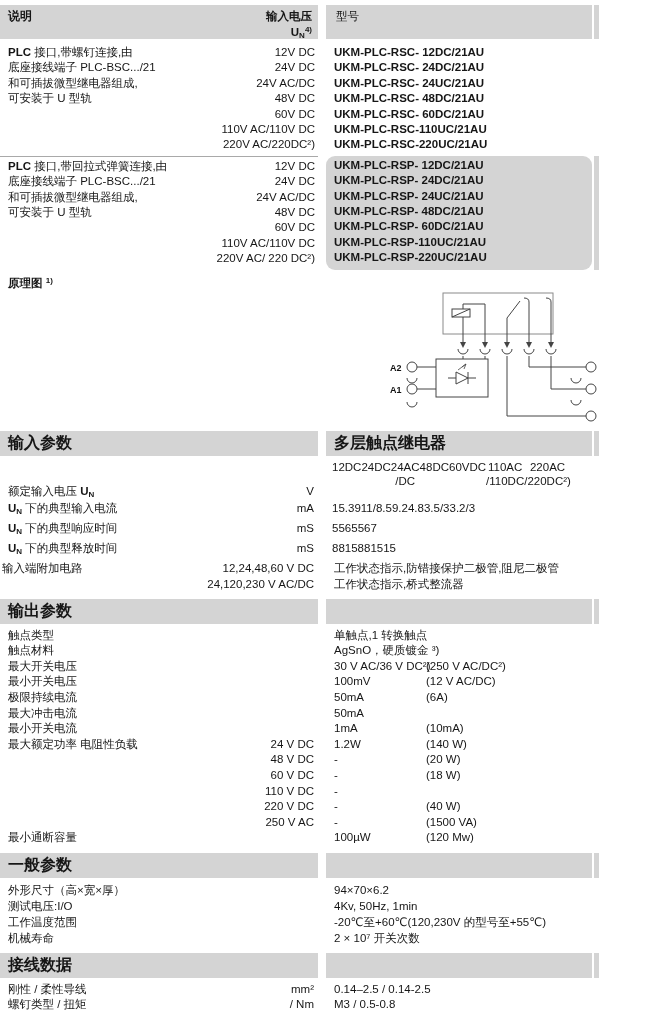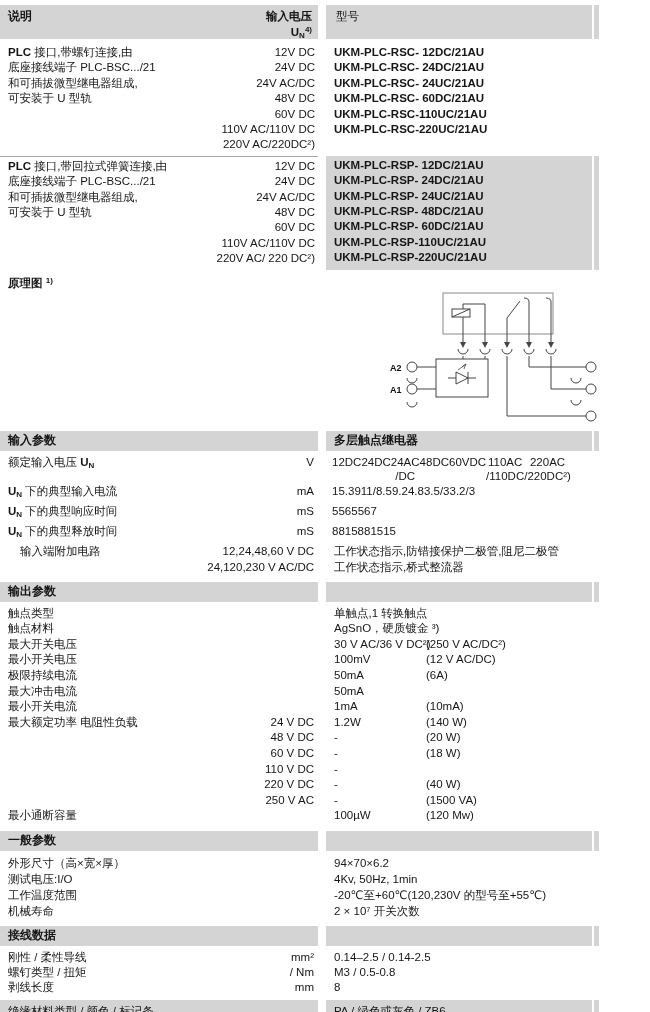--- a/index.html
+++ b/index.html
@@ -29,42 +29,42 @@
 
   
   .block { margin-top:4px; }
   .block .lcol { display:flex; justify-content:space-between; padding:2px 3px 3px 8px; }
   .desc div { line-height:15.4px; white-space:nowrap; }
   .volts div { line-height:15.4px; text-align:right; white-space:nowrap; }
   .models { padding:2px 0 3px 8px; }
   .models div { line-height:15.4px; font-weight:bold; white-space:nowrap; }
   .block2 { margin-top:0; }
   .block2 .lcol { border-top:1px solid #a9a9a9; }
-  .block2 .models { background:#d4d4d4; }
+  .block2 .models { background:#d4d4d4;border-radius:9px; }
 
   .schlabel { font-weight:bold; padding:6px 0 0 8px; height:20px; }
   .schematic { height:134px; position:relative; }
   .schematic svg { position:absolute; left:388px; top:0; }
   .schematic text { font-family:"Liberation Sans","DejaVu Sans",sans-serif; font-size:9px; font-weight:bold; fill:#111; }
 
   
   .secbar { margin-top:7px; }
   .secbar .lcol, .secbar .rcol { background:#d4d4d4; padding:2px 8px 3px 8px; min-height:17px; }
-  .secbar .title { font-weight:bold; font-size:12px; }
+  .secbar .title { font-weight:bold; font-size:16px; }
 
   
   .inprow { margin-top:4px; }
-  .inprow .lcol { display:flex; padding-left:8px; }
+  .inprow .lcol { display:flex; padding-left:8px;margin-top:24px; }
   .unit { margin-left:auto; padding-right:4px; }
   .cols { display:flex; padding-left:6px; }
   .cols .c { text-align:center; line-height:14px; white-space:nowrap; }
   .numrow { line-height:16px; }
   .numrow .cols .c { line-height:16px; }
   .xrow { line-height:16px; }
-  .xrow .lcol { display:flex; padding-left:20px;align-items:flex-end; }
+  .xrow .lcol { display:flex; padding-left:2px;align-items:flex-end; }
   .xrange { margin-left:auto; padding-right:4px; white-space:nowrap; }
   .xdesc { padding-left:8px; white-space:nowrap; }
 
   
   .orow { line-height:15.6px; }
   .orow .lcol { display:flex; padding-left:8px; }
   .olab { flex:1; white-space:nowrap; }
   .ocond { padding-right:4px; white-space:nowrap; }
   .orow .rcol { display:flex; padding-left:8px; }
   .oval { width:92px; flex:none; white-space:nowrap; }
@@ -140,20 +140,21 @@
     </div>
     <div class="gapc"></div>
     <div class="rcol models">
 
         <div>UKM-PLC-RSC- 12DC/21AU</div>
 
         <div>UKM-PLC-RSC- 24DC/21AU</div>
 
         <div>UKM-PLC-RSC- 24UC/21AU</div>
 
+        <div>UKM-PLC-RSC- 48DC/21AU</div>
 
         <div>UKM-PLC-RSC- 60DC/21AU</div>
 
         <div>UKM-PLC-RSC-110UC/21AU</div>
 
         <div>UKM-PLC-RSC-220UC/21AU</div>
 
     </div>
     <div class="stripe"></div>
   </div>

